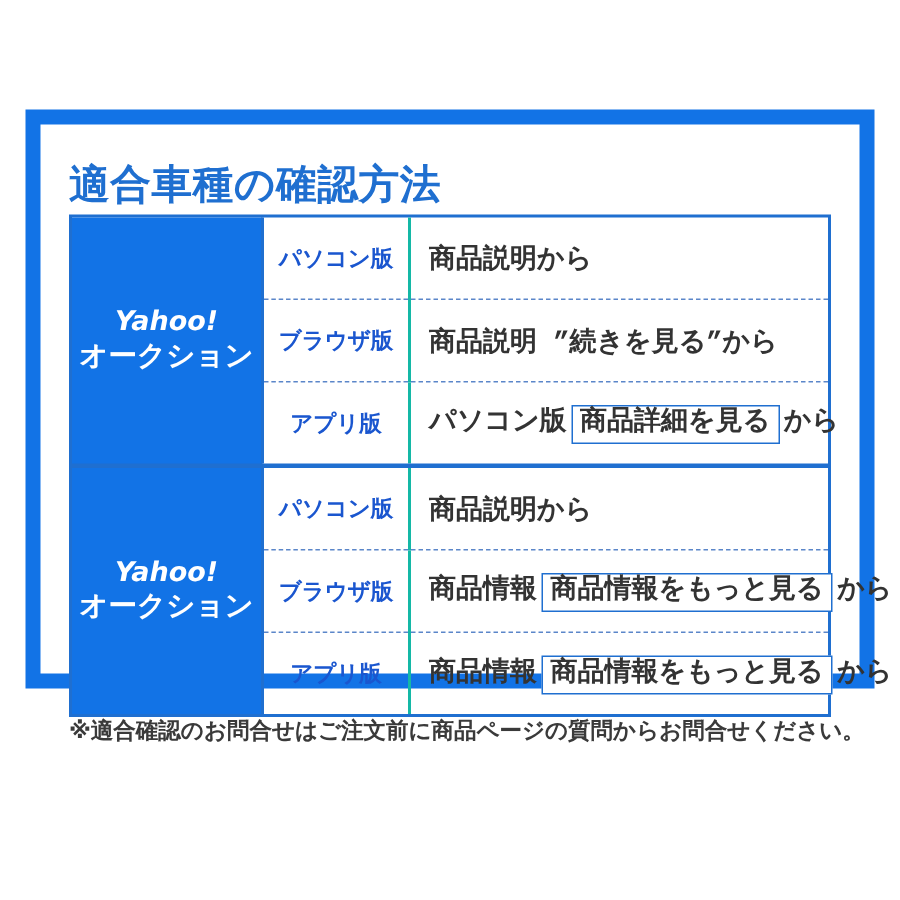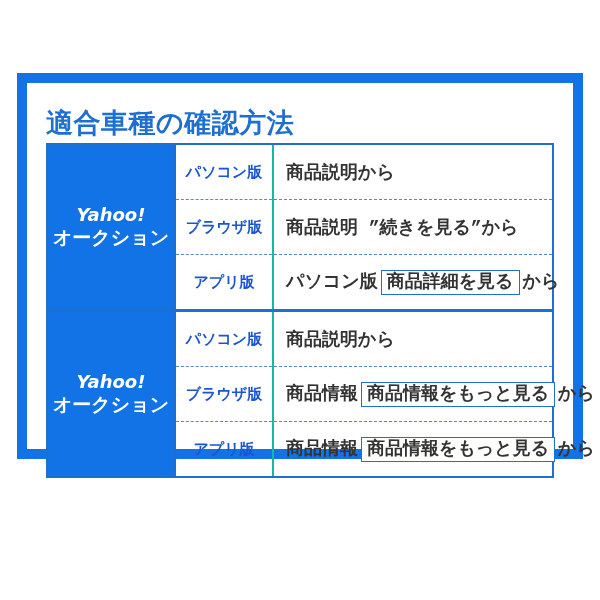--- a/index.html
+++ b/index.html
@@ -188,16 +188,17 @@
             <tr class="rowsep">
               <td class="platform-cell">アプリ版</td>
               <td class="desc-cell">
                 <span>商品情報</span><span class="boxed">商品情報をもっと見る</span><span>から</span>
               </td>
             </tr>
           </tbody>
         </table>
       </div>
 
+      <div id="note">※適合確認のお問合せはご注文前に商品ページの質問からお問合せください。</div>
 
     </div>
   </div>
 </div>
 
 </body></html>

